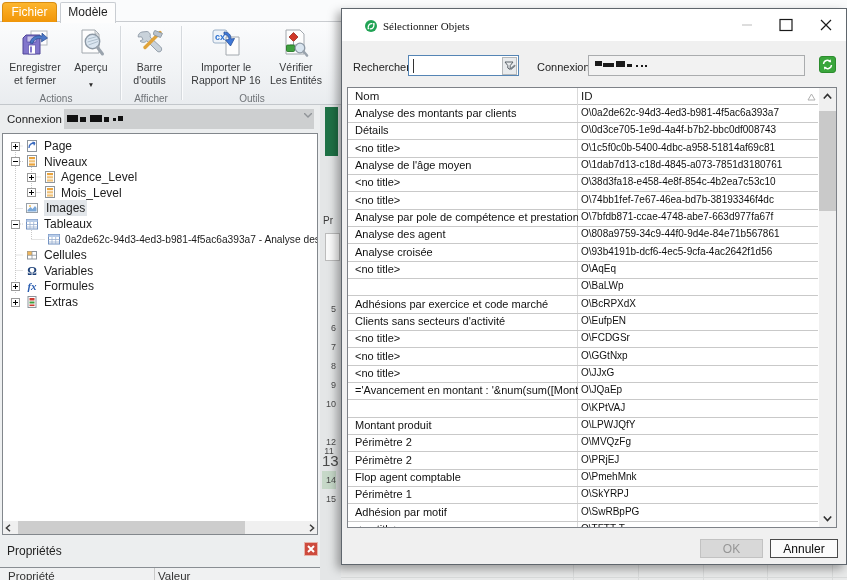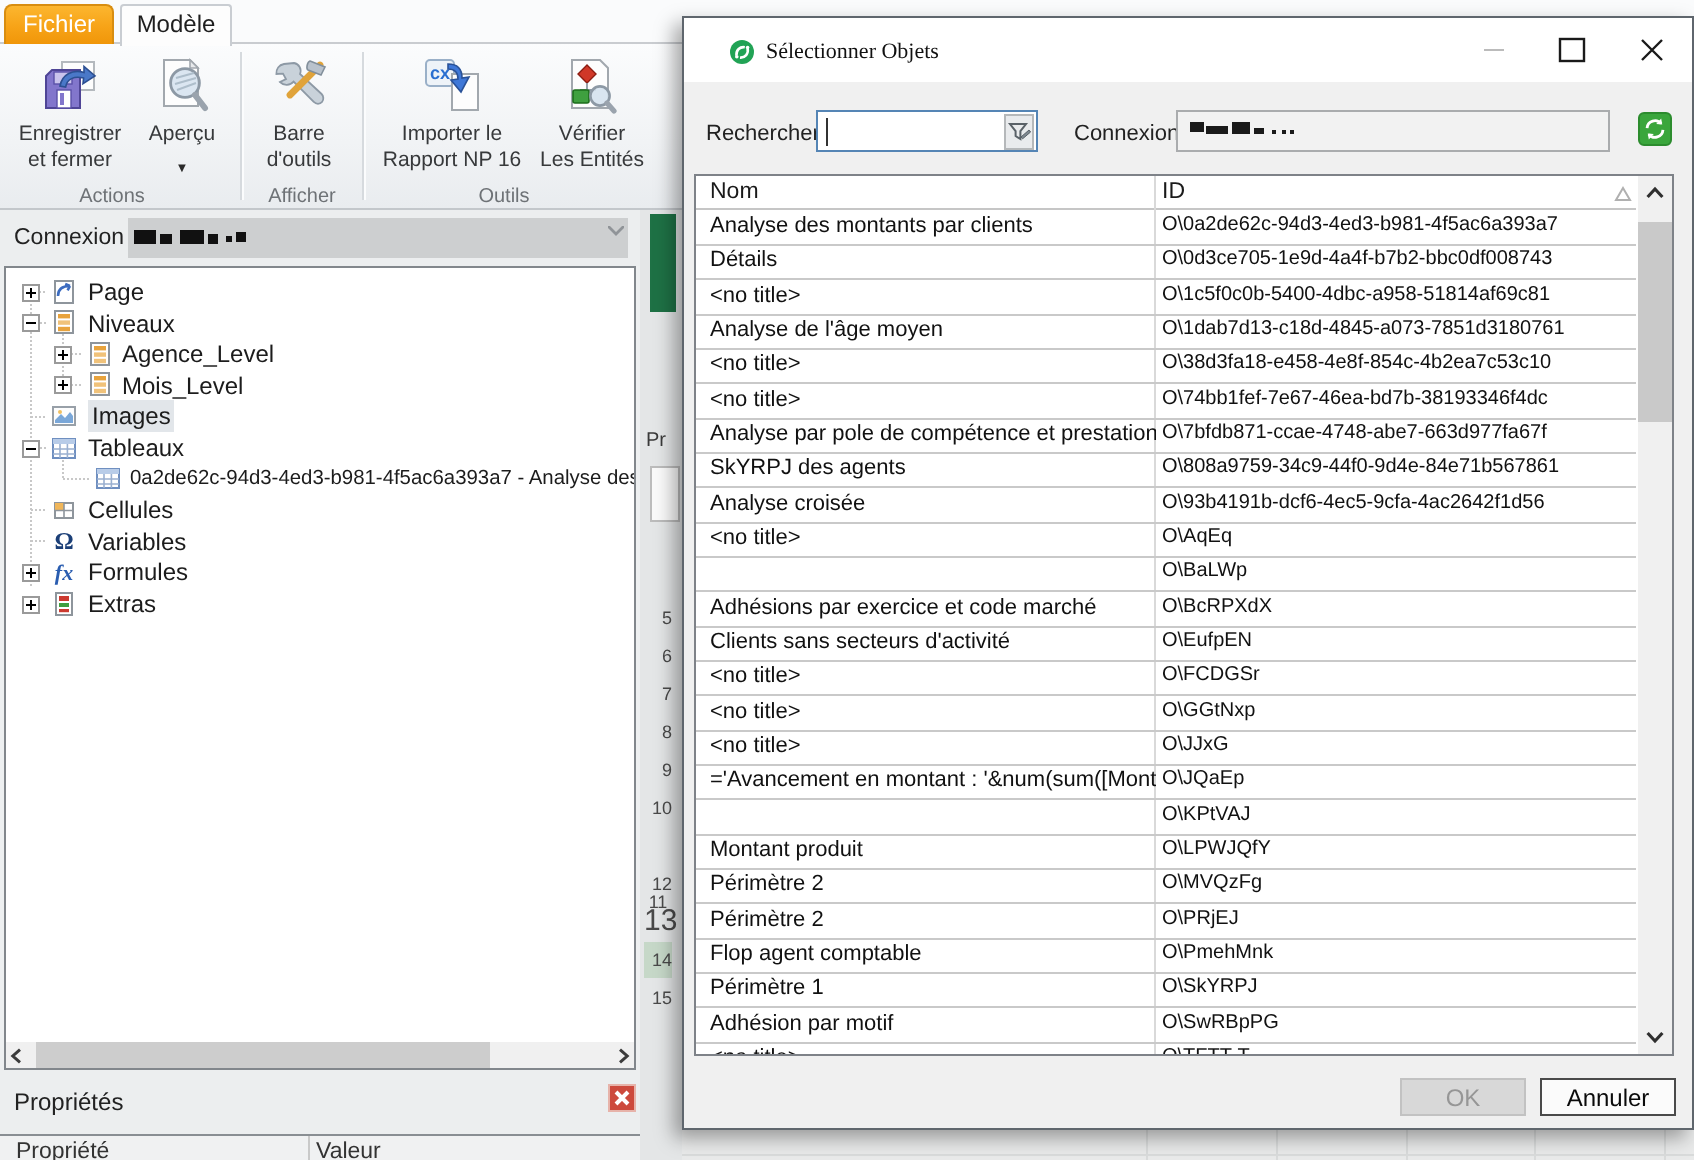--- a/index.html
+++ b/index.html
@@ -391,21 +391,21 @@
           </div>
       <div class="grow" style="top:103.70px">
             <span class="c1">&lt;no title&gt;</span>
             <span class="c2">O\74bb1fef-7e67-46ea-bd7b-38193346f4dc</span>
           </div>
       <div class="grow" style="top:121.04px">
             <span class="c1">Analyse par pole de compétence et prestation</span>
             <span class="c2">O\7bfdb871-ccae-4748-abe7-663d977fa67f</span>
           </div>
       <div class="grow" style="top:138.38px">
-            <span class="c1">SkYRPJ des agents</span>
+            <span class="c1">Analyse des agent</span>
             <span class="c2">O\808a9759-34c9-44f0-9d4e-84e71b567861</span>
           </div>
       <div class="grow" style="top:155.72px">
             <span class="c1">Analyse croisée</span>
             <span class="c2">O\93b4191b-dcf6-4ec5-9cfa-4ac2642f1d56</span>
           </div>
       <div class="grow" style="top:173.06px">
             <span class="c1">&lt;no title&gt;</span>
             <span class="c2">O\AqEq</span>
           </div>

